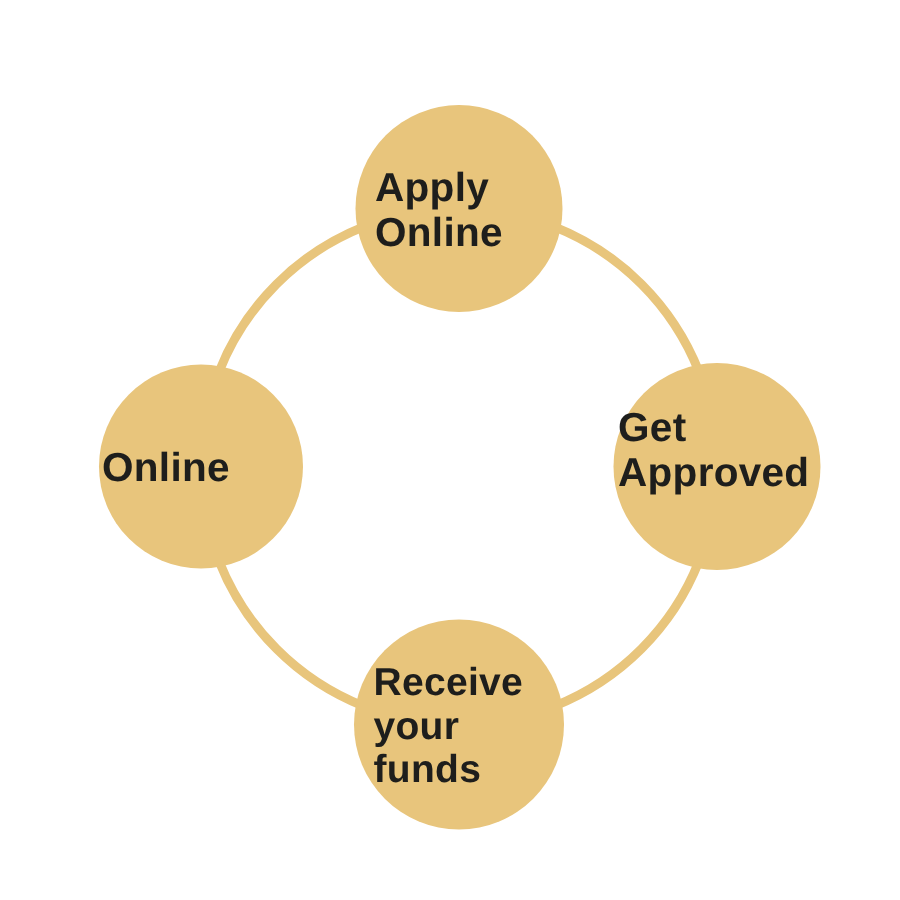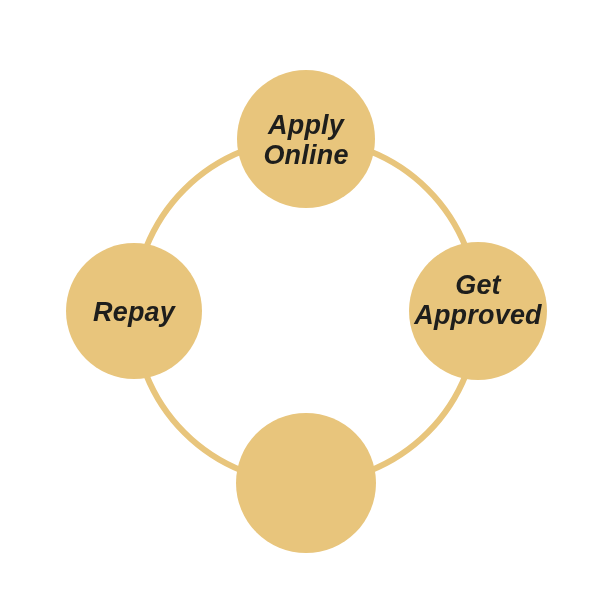--- a/index.html
+++ b/index.html
@@ -27,27 +27,25 @@
     fill: none;
     stroke: var(--gold, #E8C57C);
     stroke-width: 6;
   }
   .step-node {
     fill: var(--gold, #E8C57C);
   }
   .step-label {
     position: absolute;
     transform: translate(-50%, -50%);
-    text-align: center;
     font-weight: 700;
     font-size: 27px;
     line-height: 1.12;
     letter-spacing: 0.2px;
     color: var(--ink, #1E1E1C);
-    font-style: italic;
   }
   .pos-top    { left: 306px; top: 140px; width: 112px; }
   .pos-right  { left: 478px; top: 300px; width: 132px; }
   .pos-bottom { left: 306px; top: 484px; width: 114px; font-size: 26px; }
   .pos-left   { left: 134px; top: 312px; width: 132px; }
 </style>
 </head>
 <body>
 
 <div class="diagram-stage">
@@ -59,16 +57,17 @@
     <circle class="step-node" cx="306" cy="139" r="69"></circle>
     <circle class="step-node" cx="478" cy="311" r="69"></circle>
     <circle class="step-node" cx="306" cy="483" r="70"></circle>
     <circle class="step-node" cx="134" cy="311" r="68"></circle>
   </svg>
 
   <div class="step-label pos-top">Apply Online</div>
 
   <div class="step-label pos-right">Get Approved</div>
 
+  <div class="step-label pos-bottom">Receive your funds</div>
 
-  <div class="step-label pos-left">Repay</div>
+  <div class="step-label pos-left">Online</div>
 
 </div>
 
 </body></html>

